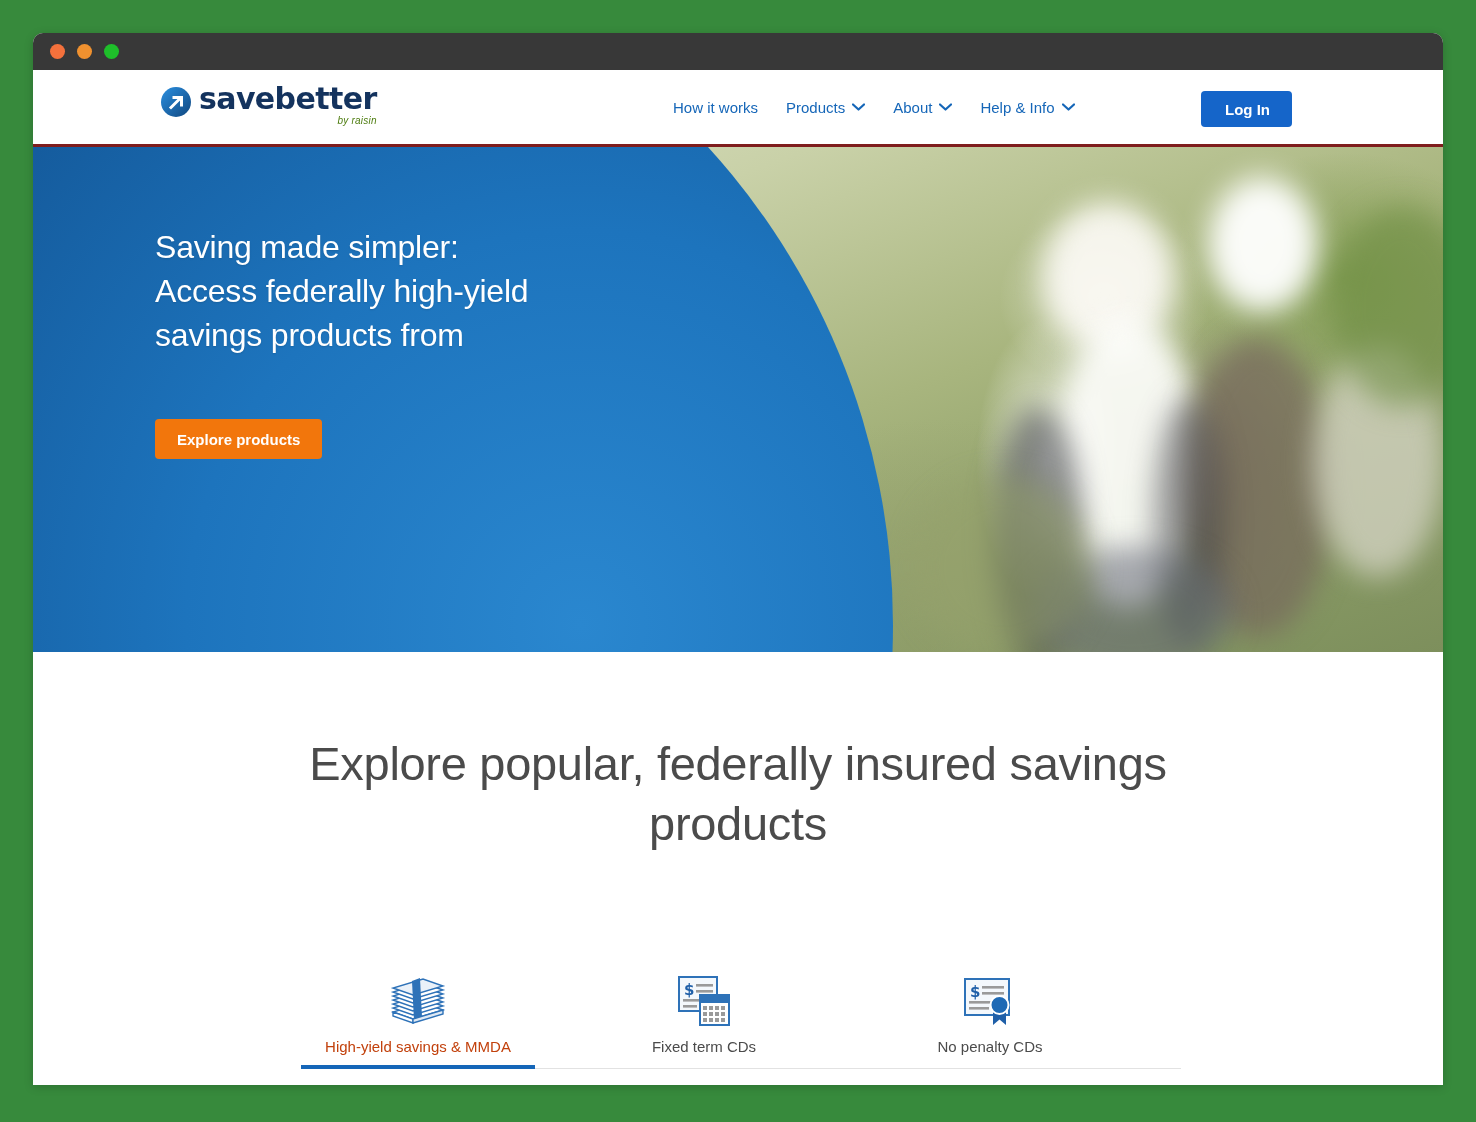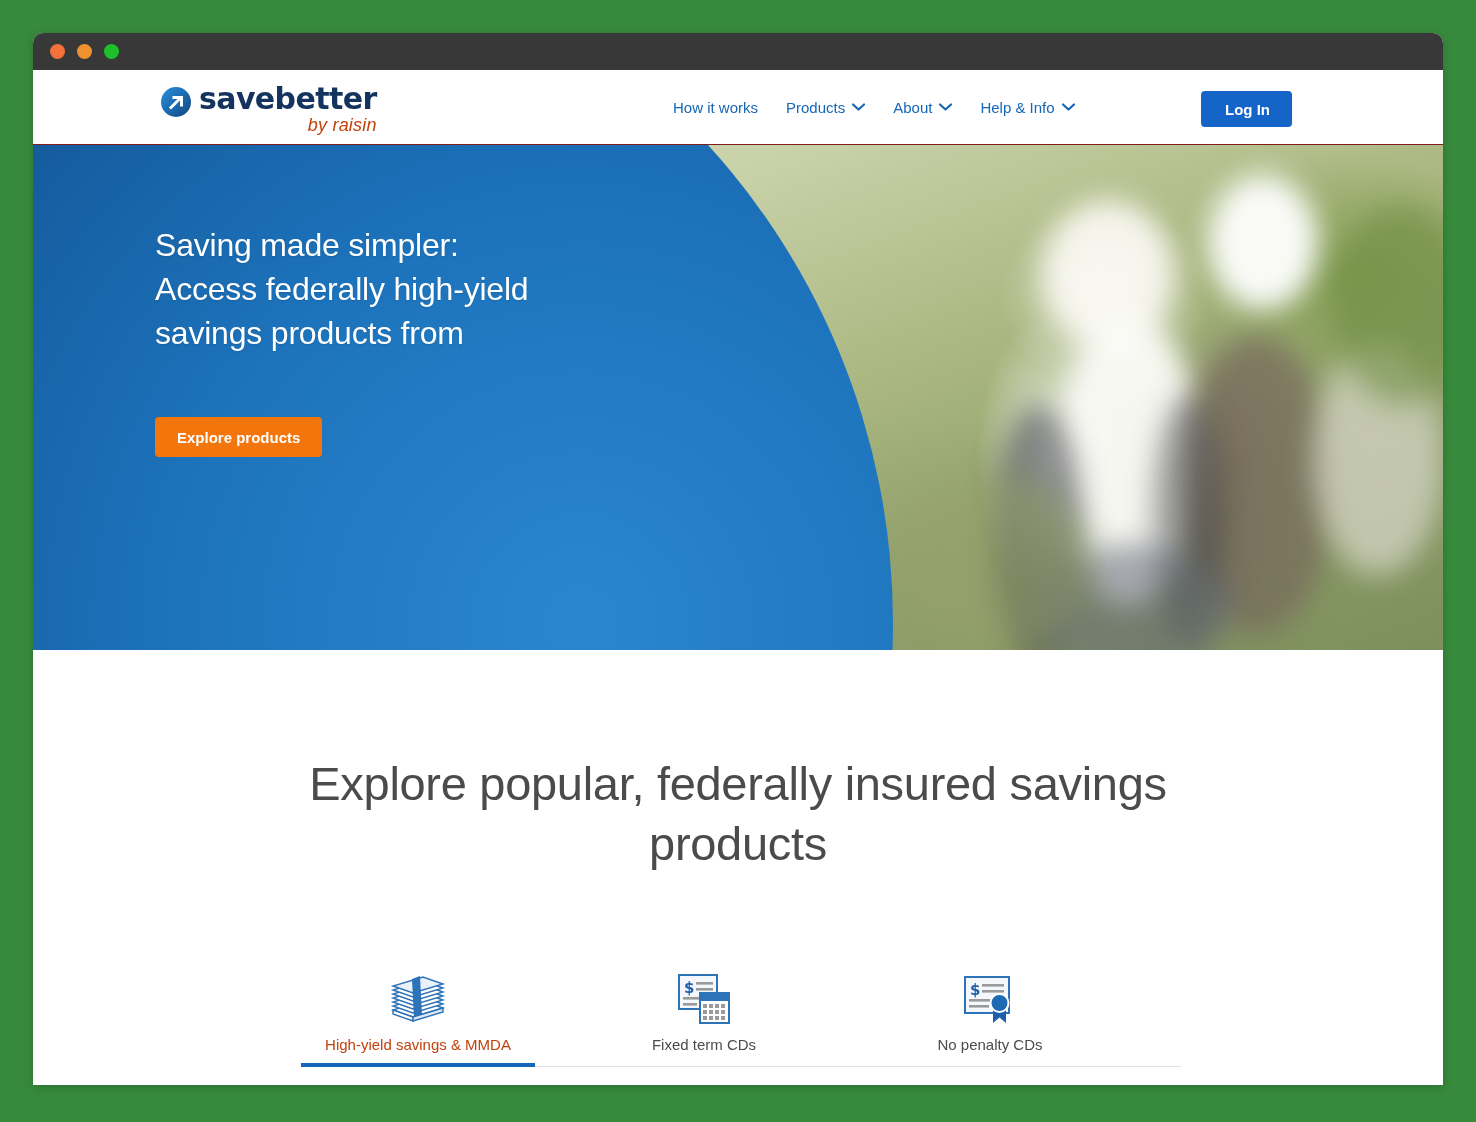--- a/index.html
+++ b/index.html
@@ -44,21 +44,21 @@
   .dot.min    { background: #f0912f; }
   .dot.max    { background: #1ebf2a; }
 
   
   #site-header {
     height: 74px;
     background: #ffffff;
     display: flex;
     align-items: center;
     position: relative;
-    border-bottom: 1px solid #7f1d1d;
+    border-bottom: 3px solid #7f1d1d;
   }
   #logo {
     position: absolute;
     left: 128px;
     top: 14px;
     display: flex;
     align-items: flex-start;
     text-decoration: none;
   }
   #logo-mark {
@@ -72,23 +72,23 @@
   #logo-word {
     font-size: 30px;
     font-weight: bold;
     color: #14335e;
     letter-spacing: -0.6px;
     font-family: "DejaVu Sans", sans-serif;
   }
   #logo-sub {
     display: block;
     text-align: right;
-    font-size: 18px;
+    font-size: 10px;
     font-style: italic;
-    color: #c2410c;
+    color: #4d7c0f;
     margin-top: 2px;
     letter-spacing: 0.2px;
   }
 
   #main-nav {
     position: absolute;
     left: 640px;
     top: 0;
     height: 74px;
     display: flex;
@@ -187,21 +187,21 @@
     height: 40px;
     font-size: 15px;
     font-weight: bold;
     font-family: "Liberation Sans", sans-serif;
     cursor: pointer;
   }
 
   
   #products-section {
     background: #ffffff;
-    padding-top: 104px;
+    padding-top: 82px;
     position: relative;
     height: 436px;
     box-sizing: border-box;
   }
   #products-title {
     margin: 0 auto;
     width: 930px;
     text-align: center;
     font-size: 47px;
     font-weight: normal;

